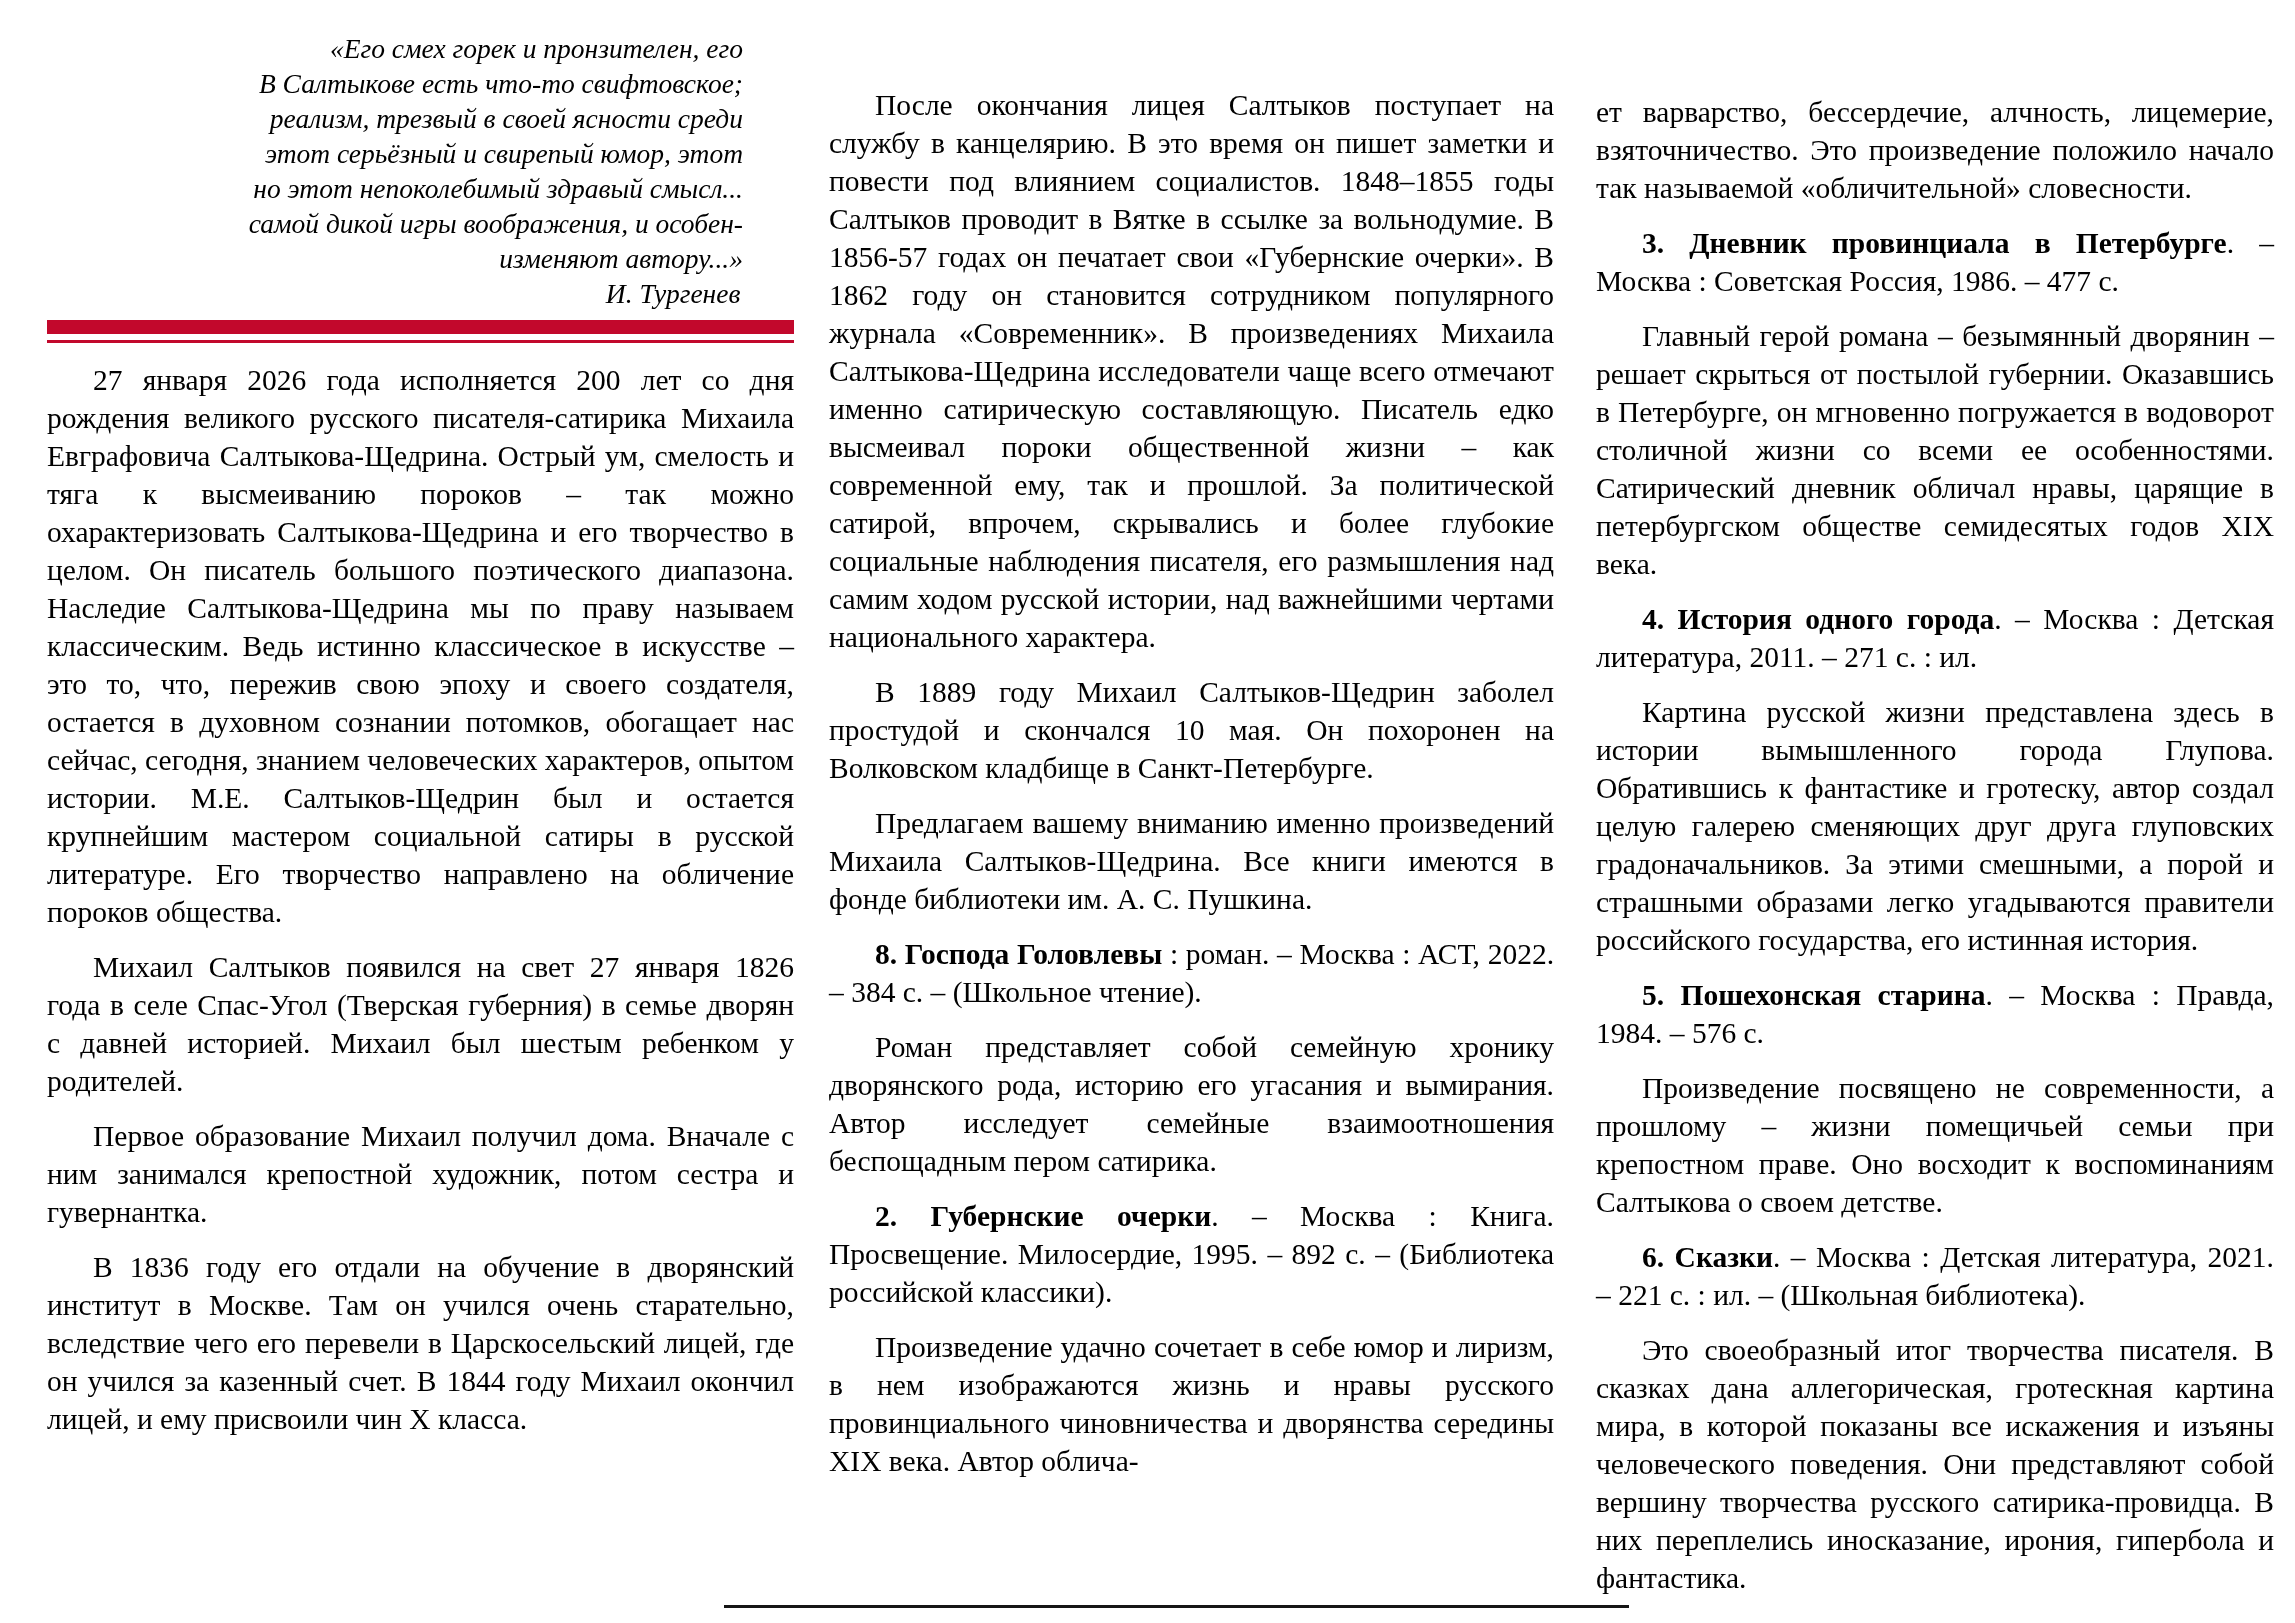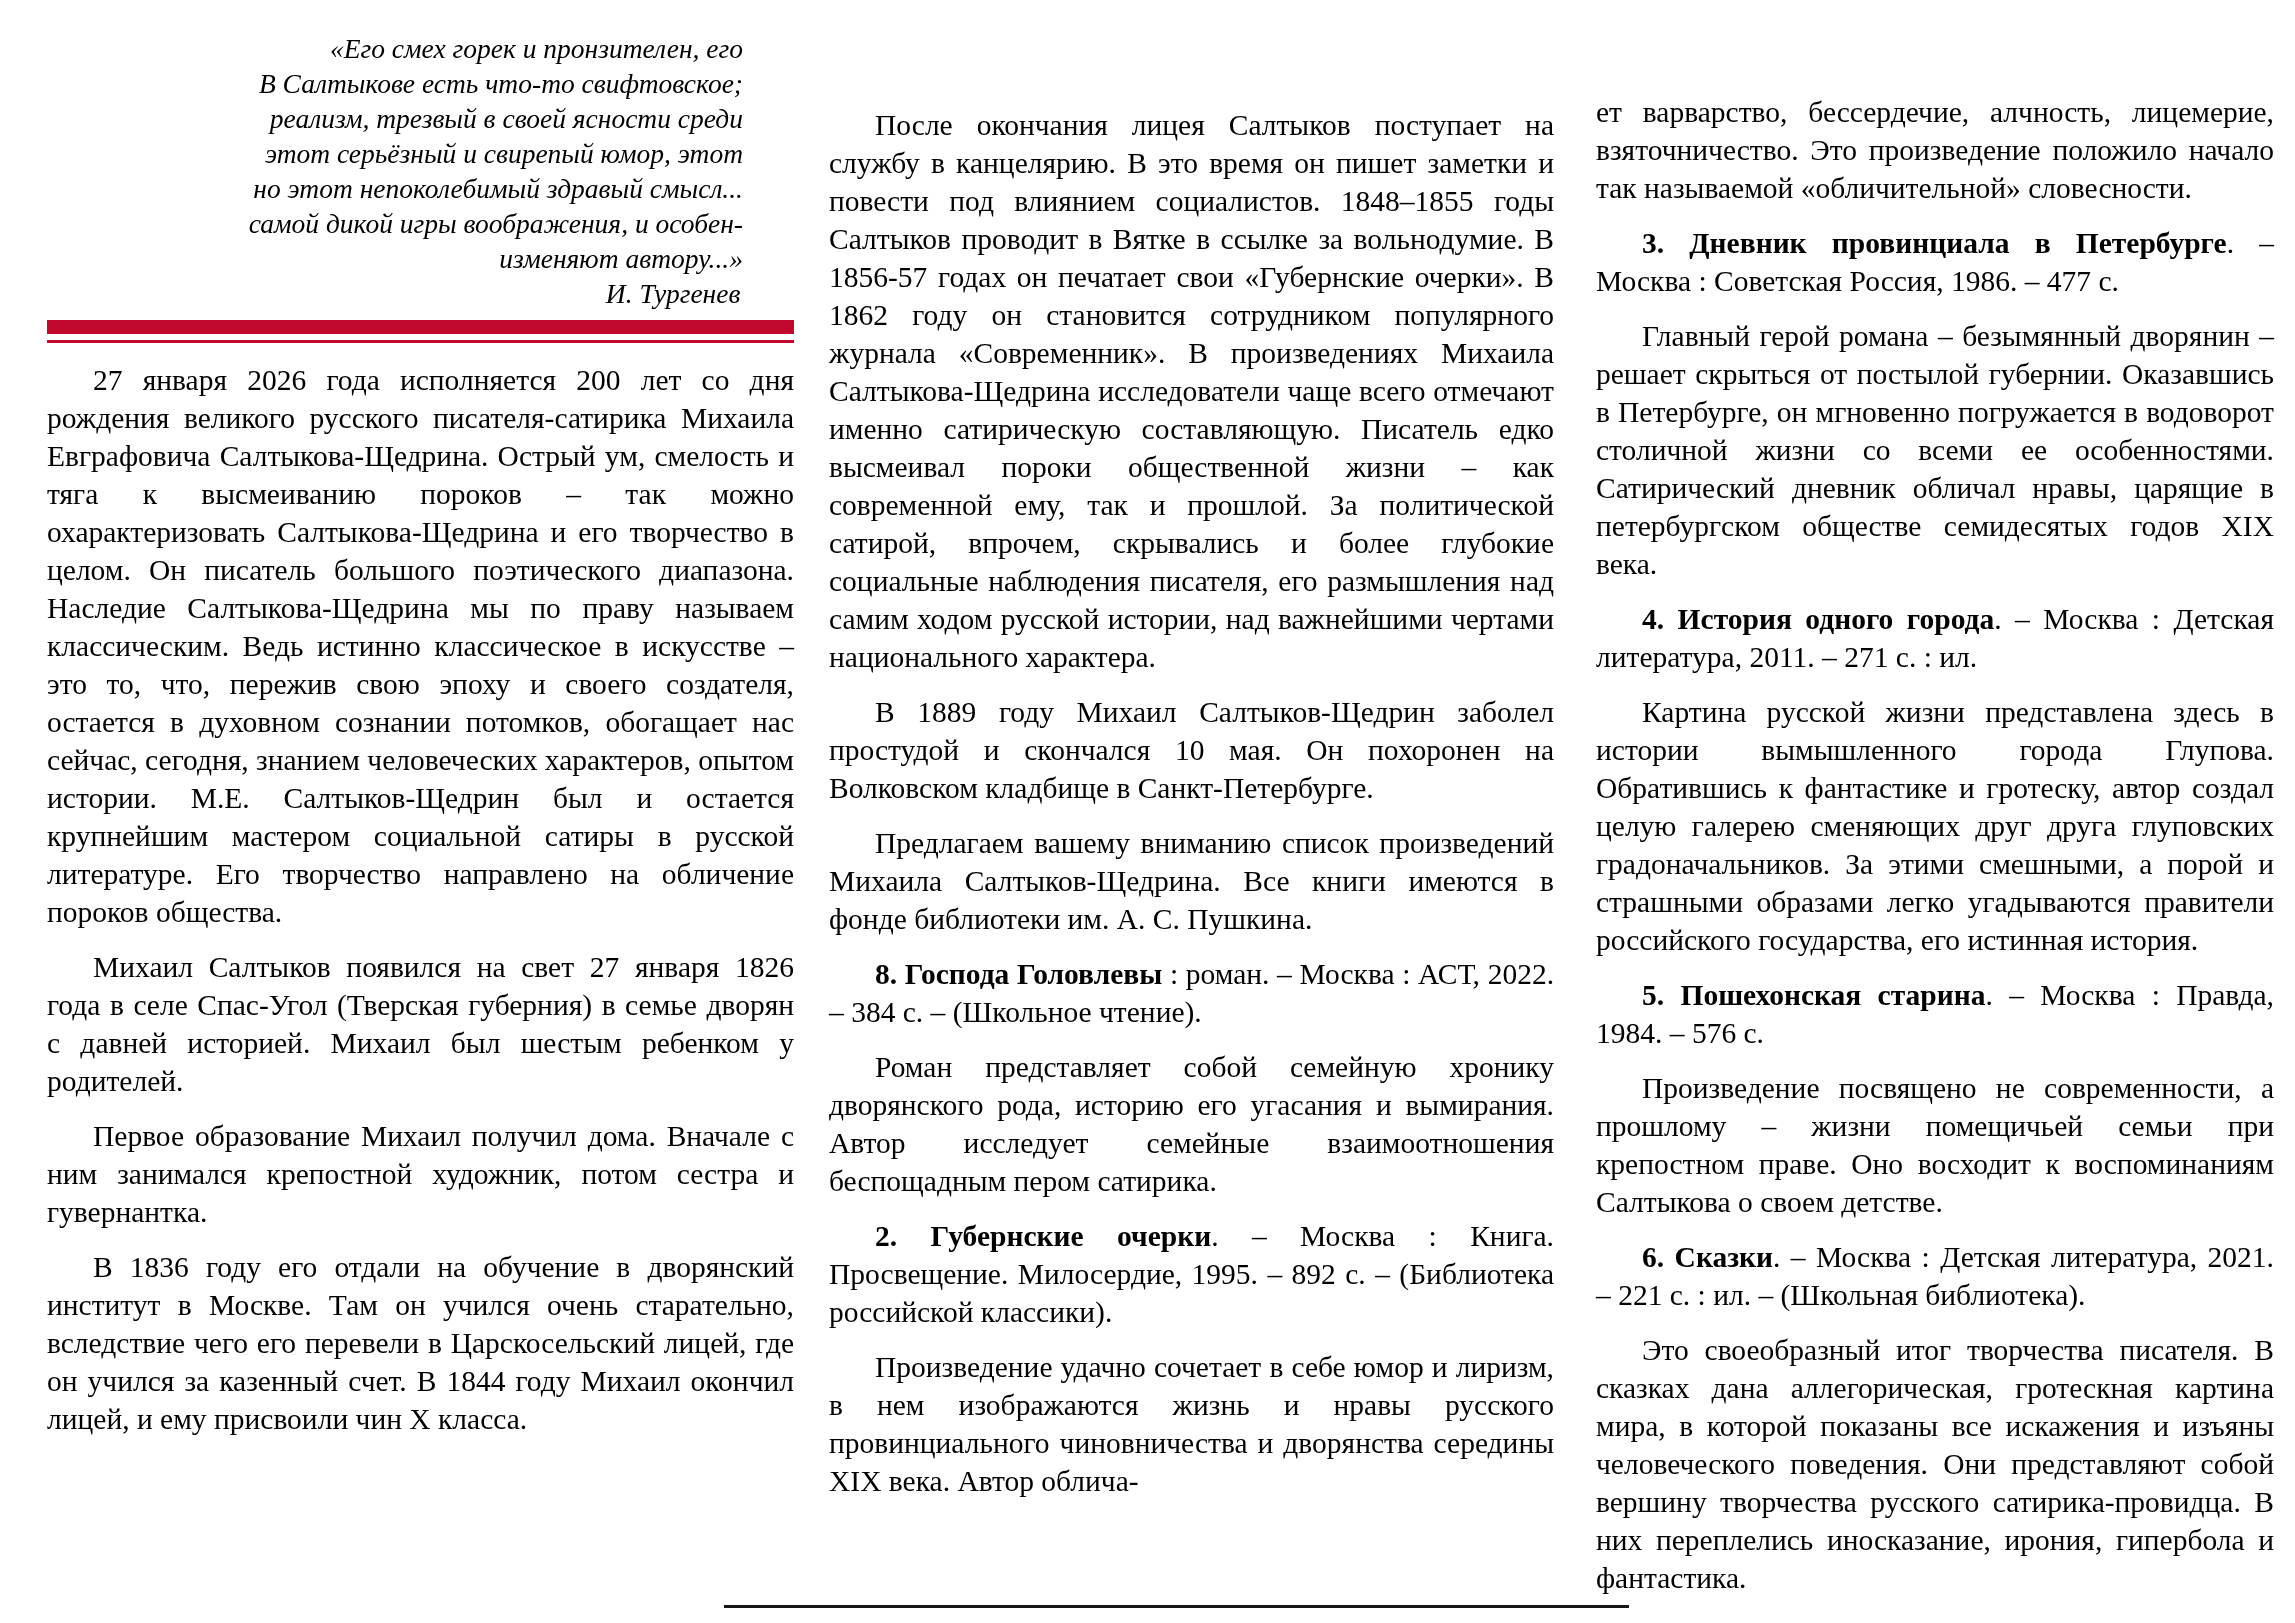--- a/index.html
+++ b/index.html
@@ -17,21 +17,21 @@
   }
   .page {
     position: relative;
     width: 2295px;
     height: 1623px;
     background: var(--paper);
     overflow: hidden;
   }
   .col { position: absolute; }
   .col-left  { left: 47px;   top: 18.3px;  width: 747px; }
-  .col-mid   { left: 829px; top: 106px; width: 725px; }
+  .col-mid   { left: 829px; top: 86px; width: 725px; }
   .col-right { left: 1596px; top: 93px; width: 678px; }
 
   .epigraph {
     width: 696px;
     padding-top: 13px;
     text-align: right;
     font-style: italic;
     font-size: 27.5px;
     line-height: 35px;
     white-space: nowrap;
@@ -88,21 +88,21 @@
       <p class="body">27 января 2026 года исполняется 200 лет со дня рождения великого русского писателя-сатирика Михаила Евграфовича Салтыкова-Щедрина. Острый ум, смелость и тяга к высмеиванию пороков – так можно охарактеризовать Салтыкова-Щедрина и его творчество в целом. Он писатель большого поэтического диапазона. Наследие Салтыкова-Щедрина мы по праву называем классическим. Ведь истинно классическое в искусстве – это то, что, пережив свою эпоху и своего создателя, остается в духовном сознании потомков, обогащает нас сейчас, сегодня, знанием человеческих характеров, опытом истории. М.Е. Салтыков-Щедрин был и остается крупнейшим мастером социальной сатиры в русской литературе. Его творчество направлено на обличение пороков общества.</p>
       <p class="body">Михаил Салтыков появился на свет 27 января 1826 года в селе Спас-Угол (Тверская губерния) в семье дворян с давней историей. Михаил был шестым ребенком у родителей.</p>
       <p class="body">Первое образование Михаил получил дома. Вначале с ним занимался крепостной художник, потом сестра и гувернантка.</p>
       <p class="body">В 1836 году его отдали на обучение в дворянский институт в Москве. Там он учился очень старательно, вследствие чего его перевели в Царскосельский лицей, где он учился за казенный счет. В 1844 году Михаил окончил лицей, и ему присвоили чин X класса.</p>
     </div>
   </section>
 
   <section class="col col-mid">
     <p class="body">После окончания лицея Салтыков поступает на службу в канцелярию. В это время он пишет заметки и повести под влиянием социалистов. 1848–1855 годы Салтыков проводит в Вятке в ссылке за вольнодумие. В 1856-57 годах он печатает свои «Губернские очерки». В 1862 году он становится сотрудником популярного журнала «Современник». В произведениях Михаила Салтыкова-Щедрина исследователи чаще всего отмечают именно сатирическую составляющую. Писатель едко высмеивал пороки общественной жизни – как современной ему, так и прошлой. За политической сатирой, впрочем, скрывались и более глубокие социальные наблюдения писателя, его размышления над самим ходом русской истории, над важнейшими чертами национального характера.</p>
     <p class="body">В 1889 году Михаил Салтыков-Щедрин заболел простудой и скончался 10 мая. Он похоронен на Волковском кладбище в Санкт-Петербурге.</p>
-    <p class="body">Предлагаем вашему вниманию список произведений Михаила Салтыков-Щедрина. Все книги имеются в фонде библиотеки им. А. С. Пушкина.</p>
+    <p class="body">Предлагаем вашему вниманию именно произведений Михаила Салтыков-Щедрина. Все книги имеются в фонде библиотеки им. А. С. Пушкина.</p>
 
     <p class="body"><span class="book-title">8. Господа Головлевы</span><span> : роман. – Москва : АСТ, 2022. – 384 с. – (Школьное чтение).</span></p>
     <p class="body">Роман представляет собой семейную хронику дворянского рода, историю его угасания и вымирания. Автор исследует семейные взаимоотношения беспощадным пером сатирика.</p>
 
     <p class="body"><span class="book-title">2. Губернские очерки</span><span>. – Москва : Книга. Просвещение. Милосердие, 1995. – 892 с. – (Библиотека российской классики).</span></p>
     <p class="body">Произведение удачно сочетает в себе юмор и лиризм, в нем изображаются жизнь и нравы русского провинциального чиновничества и дворянства середины XIX века. Автор облича-</p>
   </section>
 
   <section class="col col-right">
     <p class="body noindent">ет варварство, бессердечие, алчность, лицемерие, взяточничество. Это произведение положило начало так называемой «обличительной» словесности.</p>

